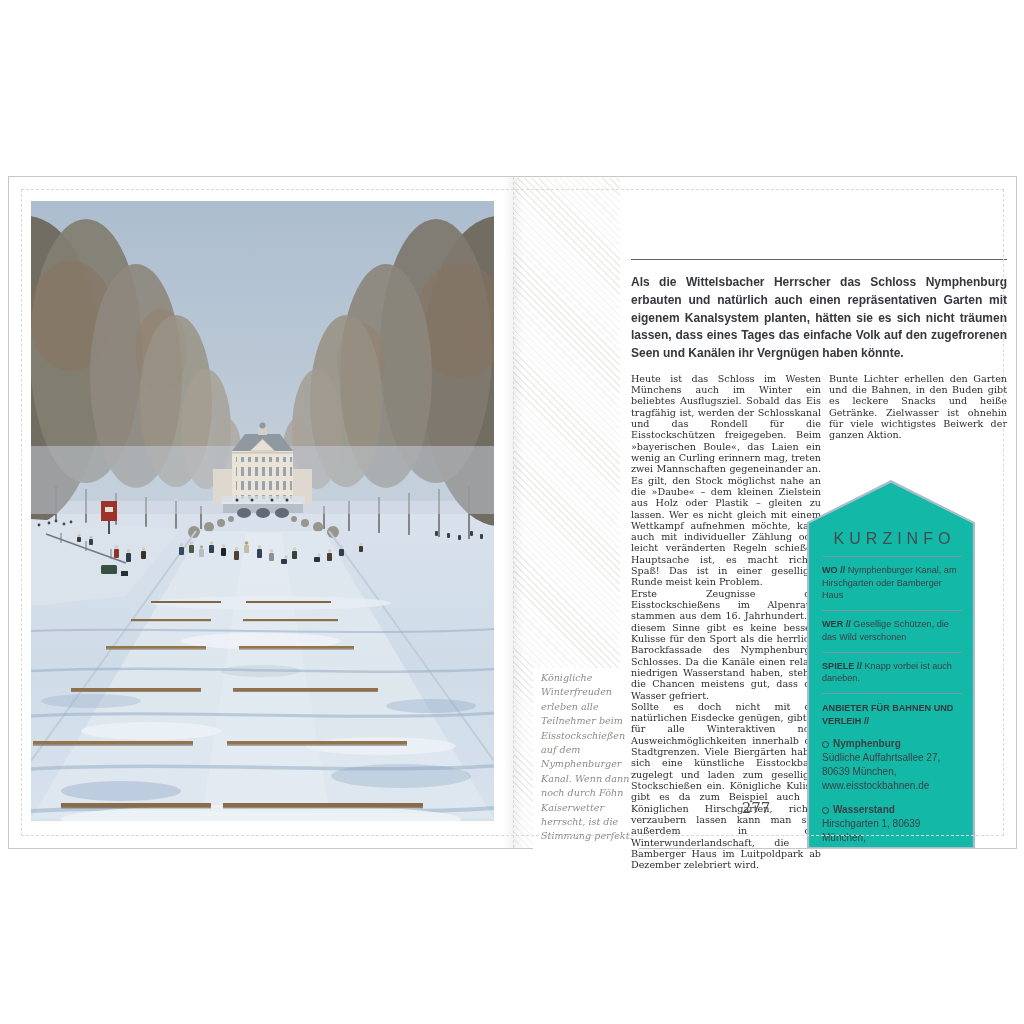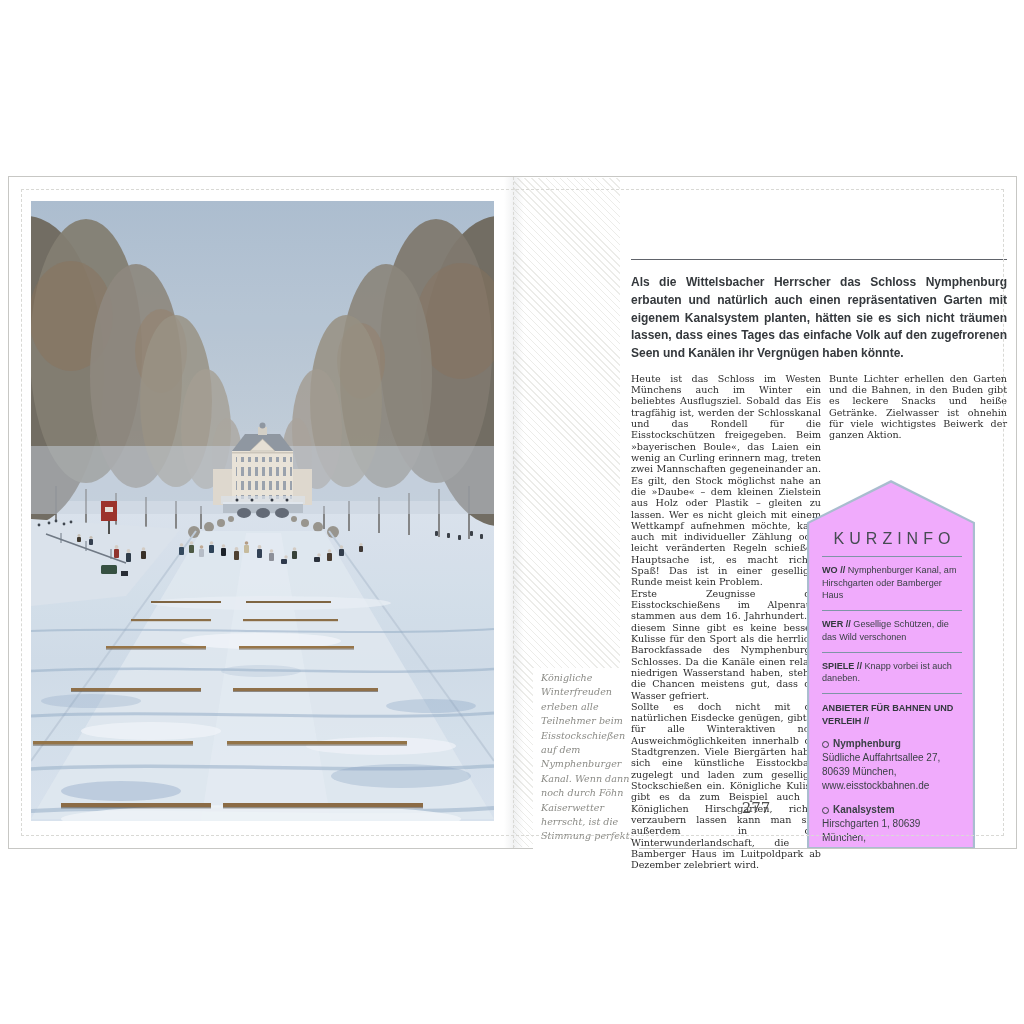--- a/index.html
+++ b/index.html
@@ -28,21 +28,21 @@
   .cols{display:flex;gap:8px;margin-top:10px;}
   .col1{width:190px;}
   .col2{width:178px;}
   .body-text p{margin:0;font-family:"DejaVu Serif",serif;font-size:9.6px;line-height:1.18;
         color:#2e2e2e;text-align:justify;}
   .pagenum{position:absolute;left:724px;top:622px;width:46px;text-align:center;z-index:12;
         font-family:"DejaVu Serif",serif;font-size:15px;color:#4d4d4d;}
   
   .ki-outer{position:absolute;left:798px;top:303px;width:168px;height:368px;z-index:20;
         background:#a9bdcf;clip-path:polygon(50% 0%,100% 11.5%,100% 100%,0% 100%,0% 11.5%);}
-  .ki-inner{position:absolute;inset:1px;background:#f0abfc;
+  .ki-inner{position:absolute;inset:1px;background:#14b8a6;
         clip-path:polygon(50% 0.5%,99.3% 11.6%,99.3% 100%,0.7% 100%,0.7% 11.6%);}
   .ki-content{position:absolute;left:14px;right:12px;top:49px;color:#3b4146;}
   .ki-title{text-align:center;font-size:16px;letter-spacing:5px;color:#454b52;text-indent:5px;}
   .ki-rule{border:0;border-top:1px solid #7f95a6;margin:8px 0 7px 0;}
   .ki-item{font-size:9.1px;line-height:1.4;overflow-wrap:break-word;}
   .ki-item b,.ki-head{font-weight:bold;color:#33393e;}
   .ki-head{font-size:9.1px;line-height:1.4;margin-top:8px;}
   .prov{margin-top:10px;font-size:10px;line-height:1.4;overflow-wrap:break-word;}
   .prov-name{display:flex;align-items:center;gap:4px;font-weight:bold;}
   .circle-bullet{display:inline-block;width:5px;height:5px;border:1px solid #3b4146;border-radius:50%;flex:none;}
@@ -330,21 +330,21 @@
           <div class="prov">
             <div class="prov-name">
               <span class="circle-bullet"></span>
               <b>Nymphenburg</b>
             </div>
             <div>Südliche Auffahrtsallee 27, 80639 München, www.eisstockbahnen.de</div>
           </div>
           <div class="prov">
             <div class="prov-name">
               <span class="circle-bullet"></span>
-              <b>Kanalsystem</b>
+              <b>Wasserstand</b>
             </div>
             <div>Hirschgarten 1, 80639 München, www.hirschgarten.de/eisstockbahn</div>
           </div>
           <div class="prov">
             <div class="prov-name">
               <span class="circle-bullet"></span>
               <b>Bamberger Haus</b>
             </div>
             <div>Brunnerstraße 2, 80804 München, www.bambergerhaus.com</div>
           </div>

